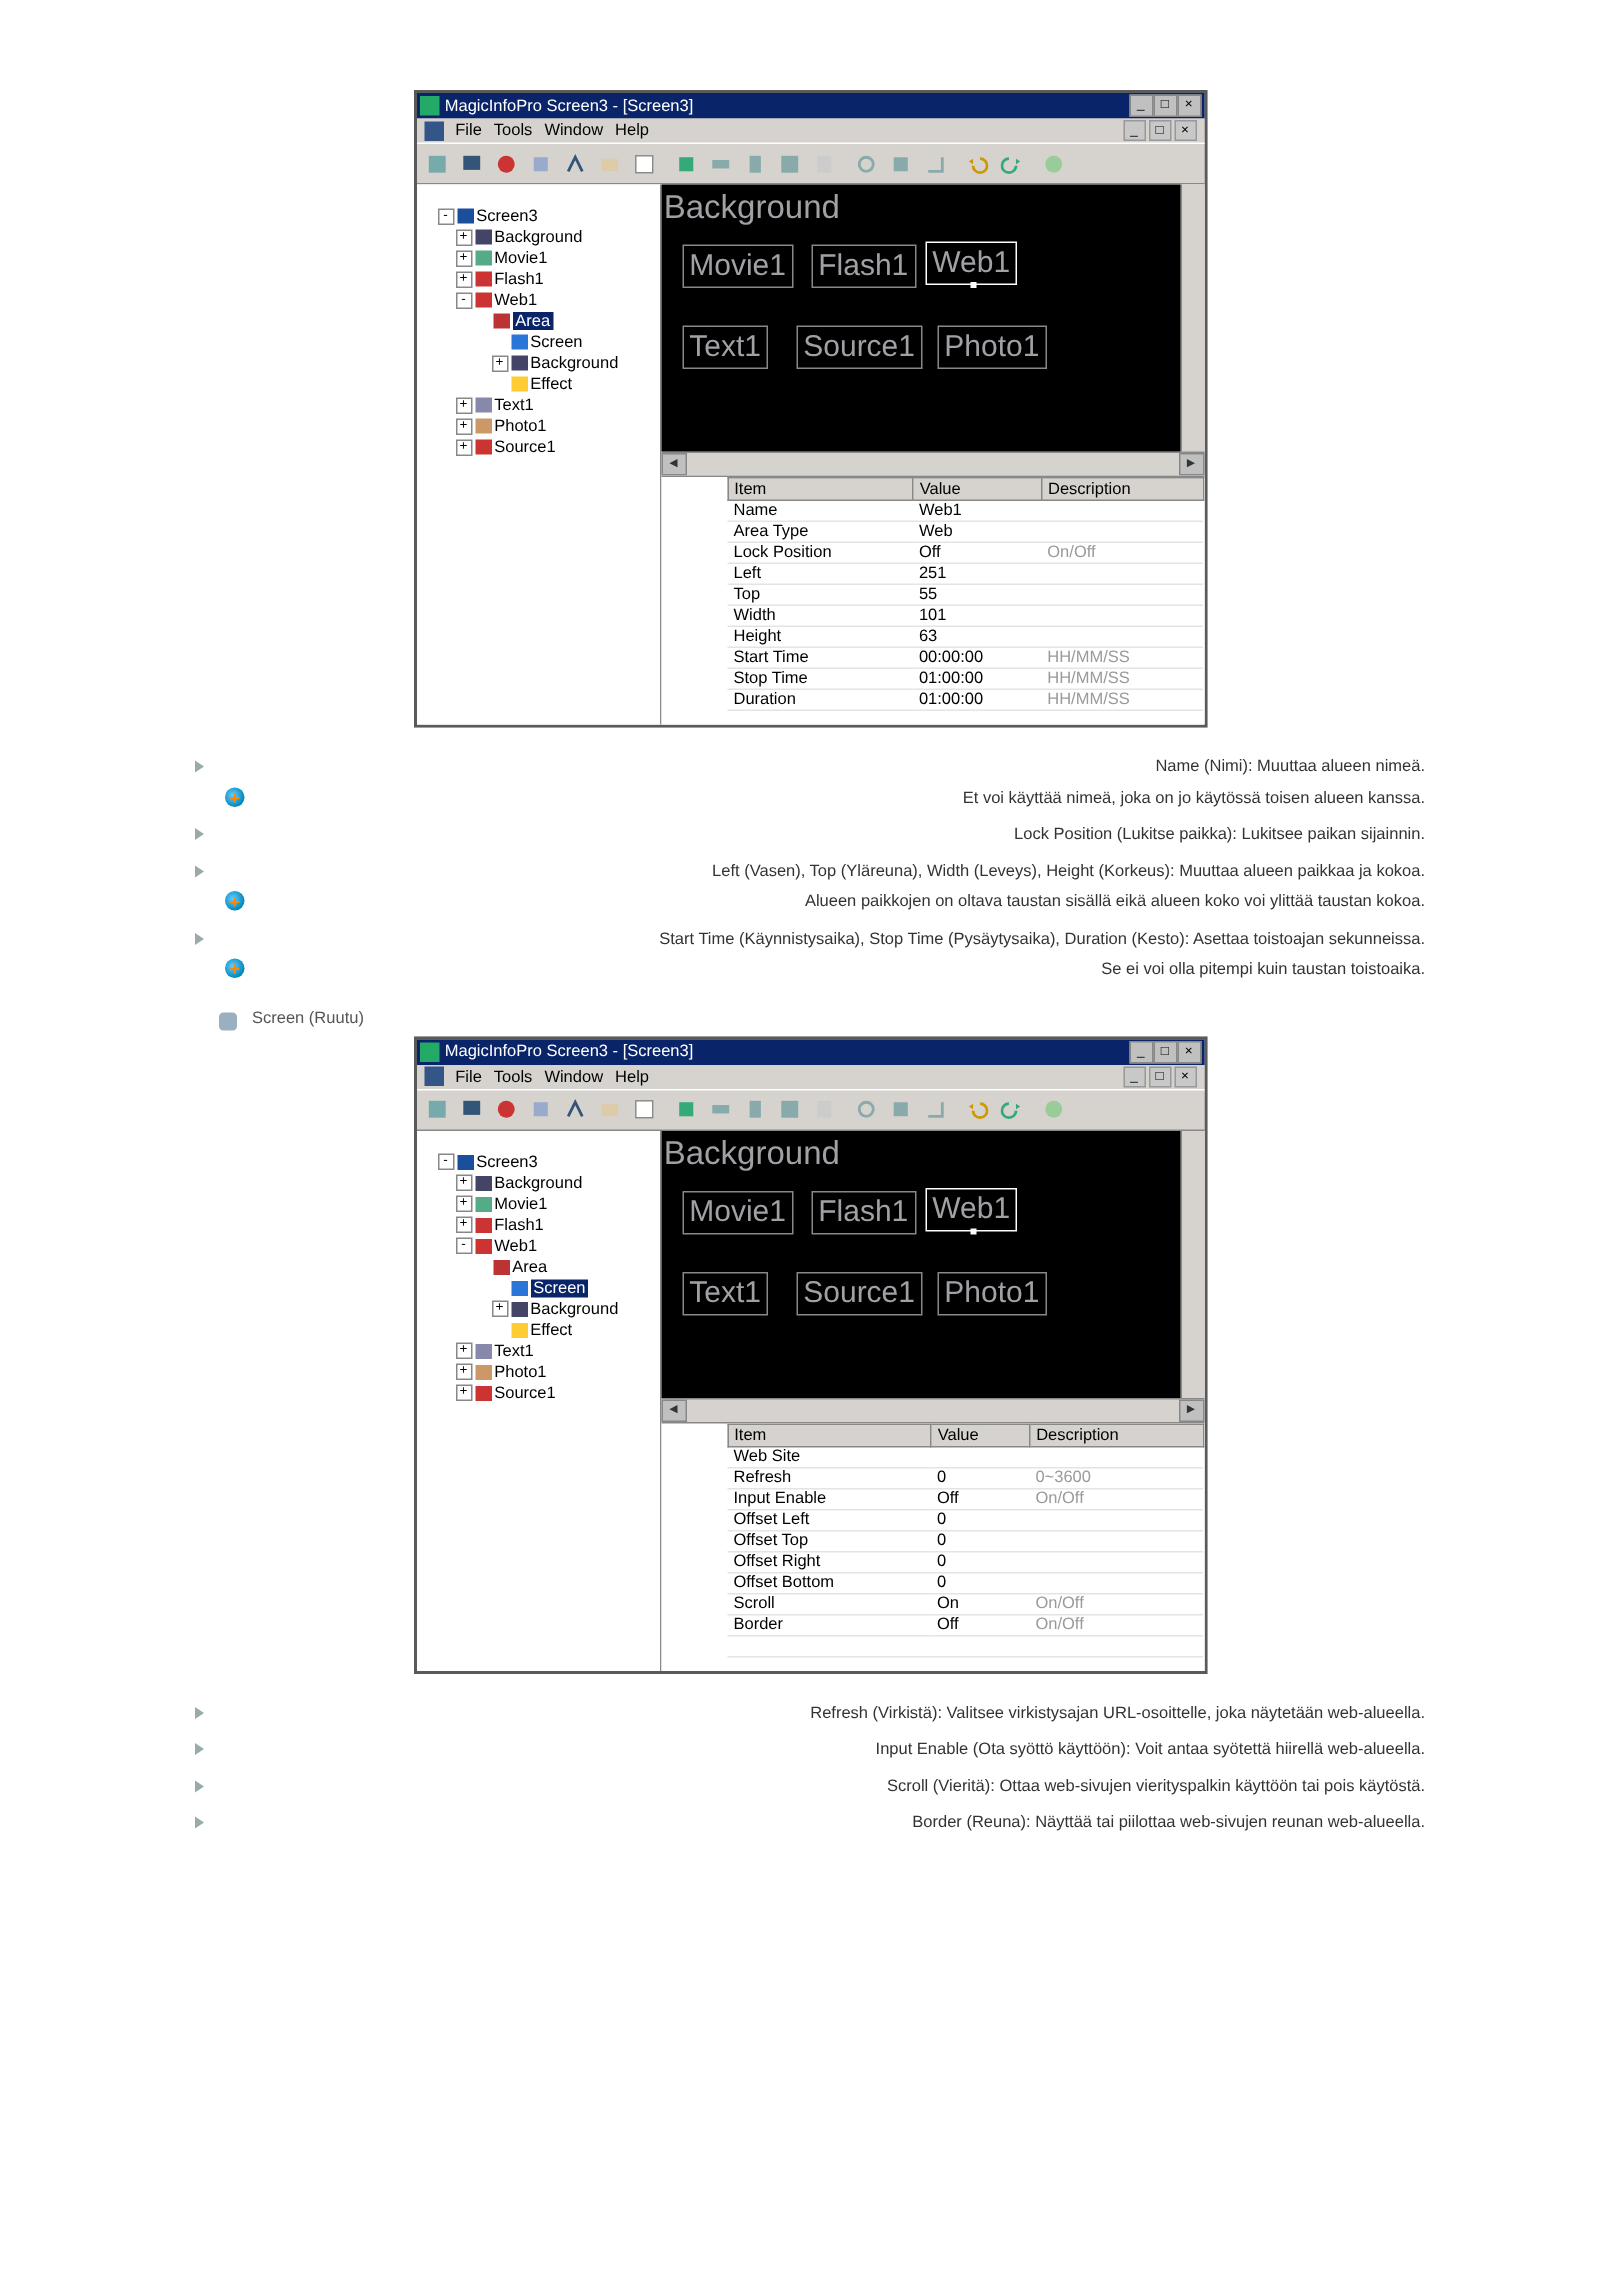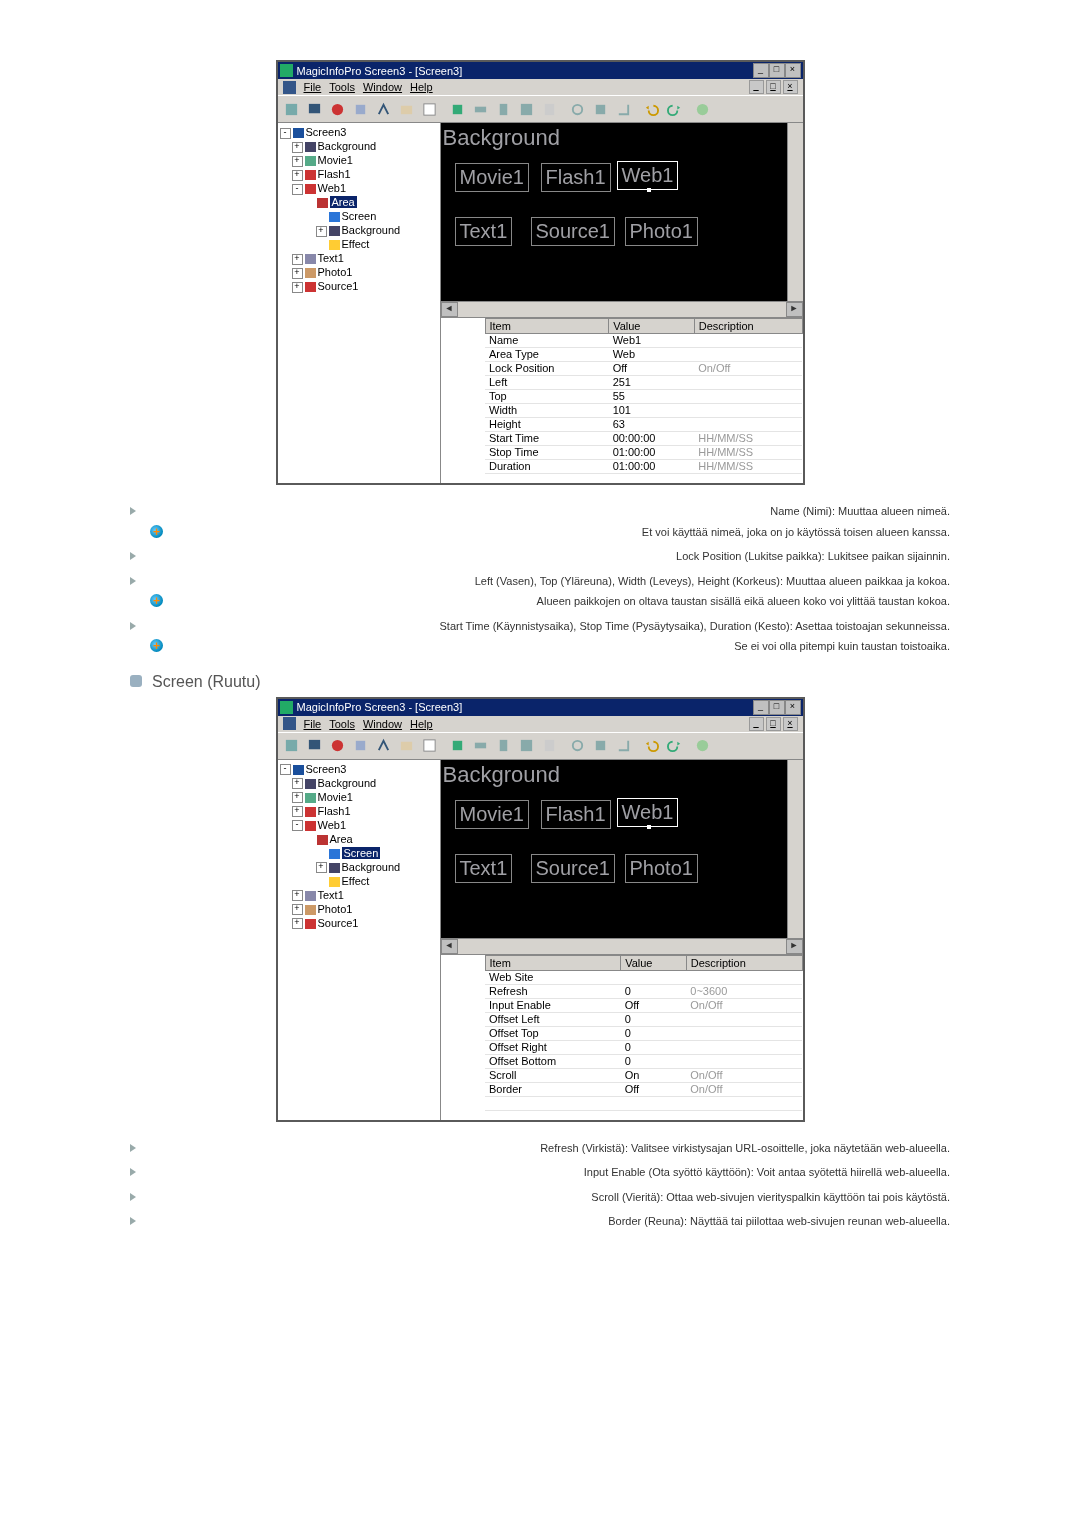--- a/index.html
+++ b/index.html
@@ -50,21 +50,21 @@
   .menubar {
     background:#d6d3ce;
     padding: 1px 5px;
     display:flex;
     align-items:center;
     gap:8px;
     font-size:11px;
     color:#000;
   }
   .menubar .m-icon{width:13px;height:13px;background:#358;}
-  .menubar span[data-interactable="true"]{text-decoration:underline;text-decoration-color:#000;text-underline-offset:1px;}
+  .menubar span[data-interactable="true"]{text-decoration-color:#000;text-underline-offset:1px;}
   .menubar .doc-ctrls{margin-left:auto;display:flex;gap:2px;}
   .menubar .doc-ctrls span{width:13px;height:12px;border:1px solid #999;background:#c8c8c8;font-size:9px;text-align:center;line-height:10px;}
   .toolbar {
     background:#d6d3ce;
     border-bottom:1px solid #888;
     border-top:1px solid #fff;
     padding: 2px 3px;
     display:flex;
     gap:1px;
   }
@@ -78,21 +78,21 @@
   .body-split{display:flex;background:#fff;height:360px;}
   .tree-pane{
     width:158px;
     border-right:1px solid #888;
     background:#fff;
     font-size:11px;
     color:#000;
     padding:2px 2px;
     overflow:hidden;
   }
-  .tree-pane ul{list-style:none;margin:0;padding:0;}
+  .tree-pane ul{list-style:none;margin:12px;padding:0;}
   .tree-pane li{white-space:nowrap;line-height:14px;}
   .tree-pane .ind1{padding-left:12px;}
   .tree-pane .ind2{padding-left:24px;}
   .tree-pane .ind3{padding-left:36px;}
   .pm{display:inline-block;width:9px;height:9px;border:1px solid #888;text-align:center;line-height:7px;font-size:9px;margin-right:2px;vertical-align:middle;}
   .node-icon{display:inline-block;width:11px;height:10px;vertical-align:middle;margin-right:2px;}
   .ic-screen{background:#1a4f9c;}
   .ic-bg{background:#446;}
   .ic-movie{background:#5a8;}
   .ic-flash{background:#c33;}
@@ -165,22 +165,22 @@
   }
   .note::after{
     content:"+";
     position:absolute;left:3px;top:-1px;
     color:#f80;font-weight:bold;font-size:12px;
   }
   .section-hdr{
     position:relative;
     padding-left:22px;
     color:#555;
-    font-size:16px;
-    margin:4px 0 6px 0;
+    font-size:11px;
+    margin:4px 0 6px 16px;
   }
   .section-hdr::before{
     content:"";
     position:absolute;left:0;top:2px;
     width:12px;height:12px;
     background:#9ab0c0;border-radius:3px;
   }
 </style>
 </head>
 <body>

